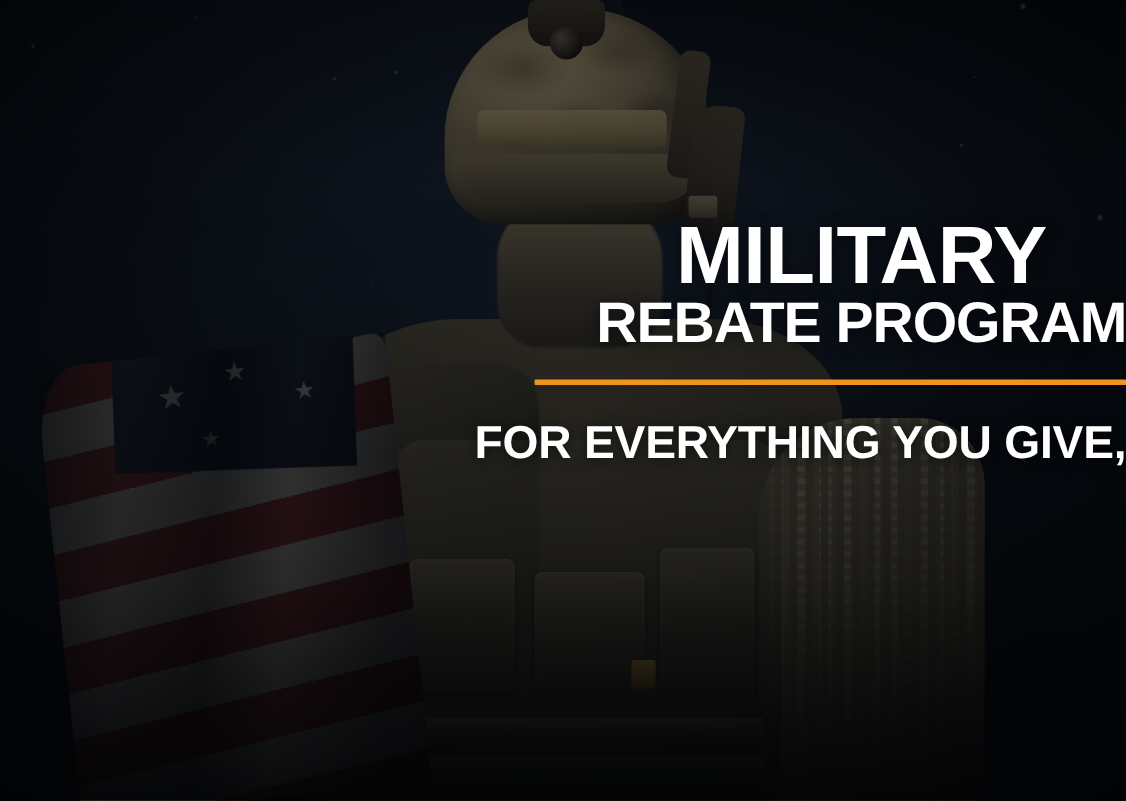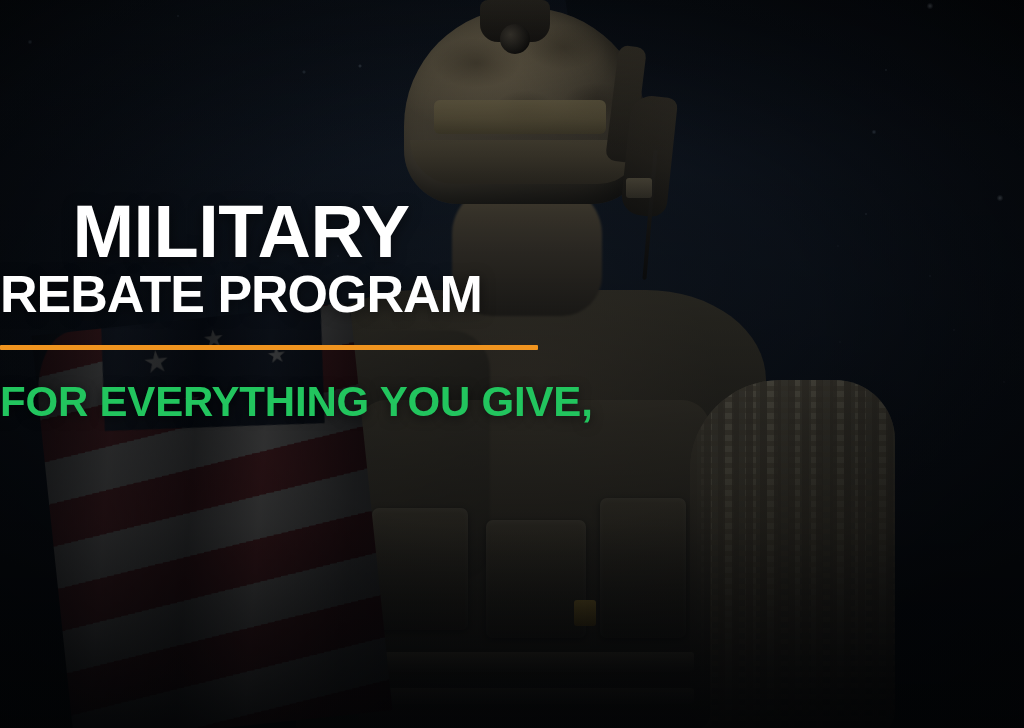--- a/index.html
+++ b/index.html
@@ -332,21 +332,21 @@
     background: linear-gradient(180deg, rgba(4,7,11,.30) 0%, rgba(4,7,11,.52) 30%, rgba(4,7,11,.58) 58%, rgba(4,7,11,.42) 100%);
   }
 
   
 
   .content {
     position: absolute;
     inset: 0;
     display: flex;
     flex-direction: column;
-    align-items: flex-start;
+    align-items: flex-end;
     justify-content: flex-start;
     padding-top: 196px;
     box-sizing: border-box;
   }
 
   .headline {
     margin: 0;
     text-align: center;
     color: #ffffff;
     font-weight: 700;
@@ -364,21 +364,21 @@
     height: 5px;
     background: #f0941f;
     margin: 26px 0 0 0;
     border: 0;
     border-radius: 1px;
   }
 
   .subhead {
     margin: 26px 0 0 0;
     text-align: center;
-    color: #22c55e;
+    color: #ffffff;
     font-weight: 700;
     font-size: 42px;
     line-height: 1.22;
     letter-spacing: -0.2px;
     text-shadow: 0 2px 12px rgba(0,0,0,.6);
   }
   .subhead .s-l1 { display: block; }
   .subhead .s-l2 { display: block; font-size: 44px; }
 </style>
 </head>

